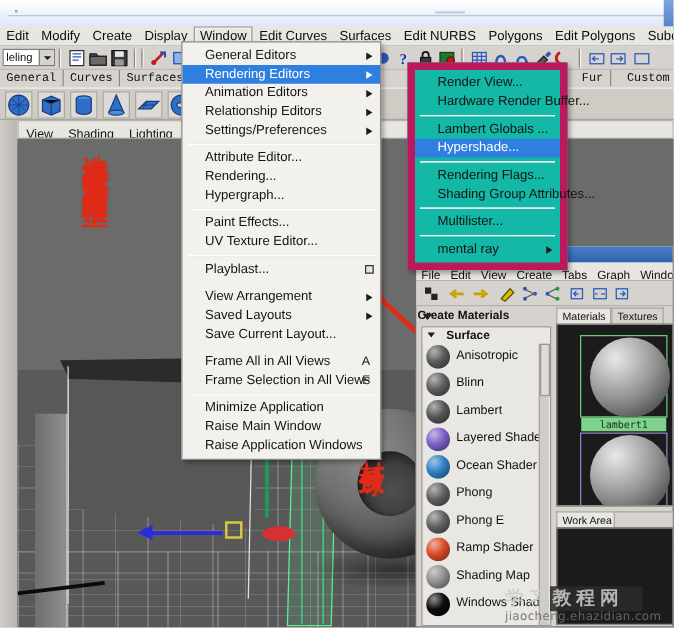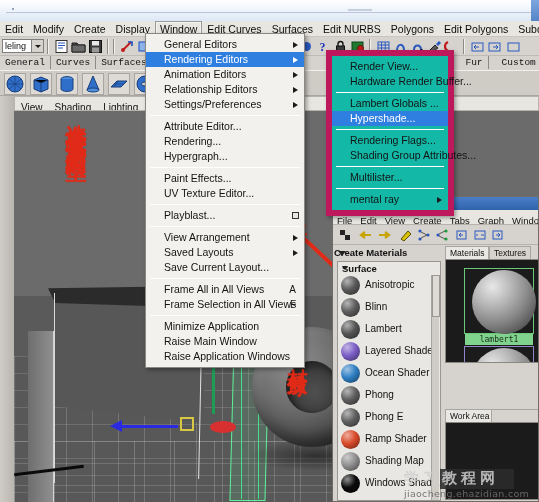--- a/index.html
+++ b/index.html
@@ -321,21 +321,21 @@
     position:absolute; left:4px; top:5px; width:0;height:0;
     border-left:4px solid transparent;border-right:4px solid transparent;
     border-top:5px solid #202020;
   }
   .surface-box {
     position:absolute; left:3px; top:15px; width:104px; height:240px;
     background:#e9e7e3; border:1px solid #9a9792; overflow:hidden;
   }
   .surf-header {
     position:absolute; left:0; top:0; width:104px; height:13px;
-    font-size:9.5px; font-weight:bold; color:#111; line-height:13px; padding-left:4px;
+    font-size:9.5px; font-weight:bold; color:#111; line-height:13px; padding-left:19px;
     background:#e9e7e3;
   }
   .surf-header .tri {
     position:absolute; left:4px; top:4px; width:0;height:0;
     border-left:3.5px solid transparent;border-right:3.5px solid transparent;
     border-top:4.5px solid #202020;
   }
   .matlist { position:absolute; left:2px; top:13px; width:92px; }
   .matrow { position:relative; height:22px; }
   .matrow .sw {
@@ -360,21 +360,21 @@
     position:absolute; left:112px; top:49px; width:94px; height:160px;
     background:#d6d3ce;
   }
   .tabrow { position:absolute; left:0; top:0; width:94px; height:13px; }
   .tabrow .tb {
     position:absolute; top:0; height:13px; font-size:8.5px; line-height:13px;
     padding:0 4px; background:#d6d3ce; border:1px solid #a9a6a1; border-bottom:none; color:#111;
   }
   .tabrow .tb.on { background:#e9e7e3; }
   .canvasA {
-    position:absolute; left:0; top:13px; width:94px; height:104px;
+    position:absolute; left:0; top:13px; width:94px; height:146px;
     background:#1b1b1b; border:1px solid #8b8884;
     overflow:hidden;
   }
   .swatchBig {
     position:absolute; width:64px; height:64px;
     border-radius:50%;
     background: radial-gradient(circle at 32% 26%, #e8e8e8 0%, #b6b6b6 30%, #8a8a8a 55%, #4c4c4c 85%, #3a3a3a 100%);
   }
   .swatchFrame { position:absolute; border:1px solid #6cc97a; }
   .swatchLabel {

